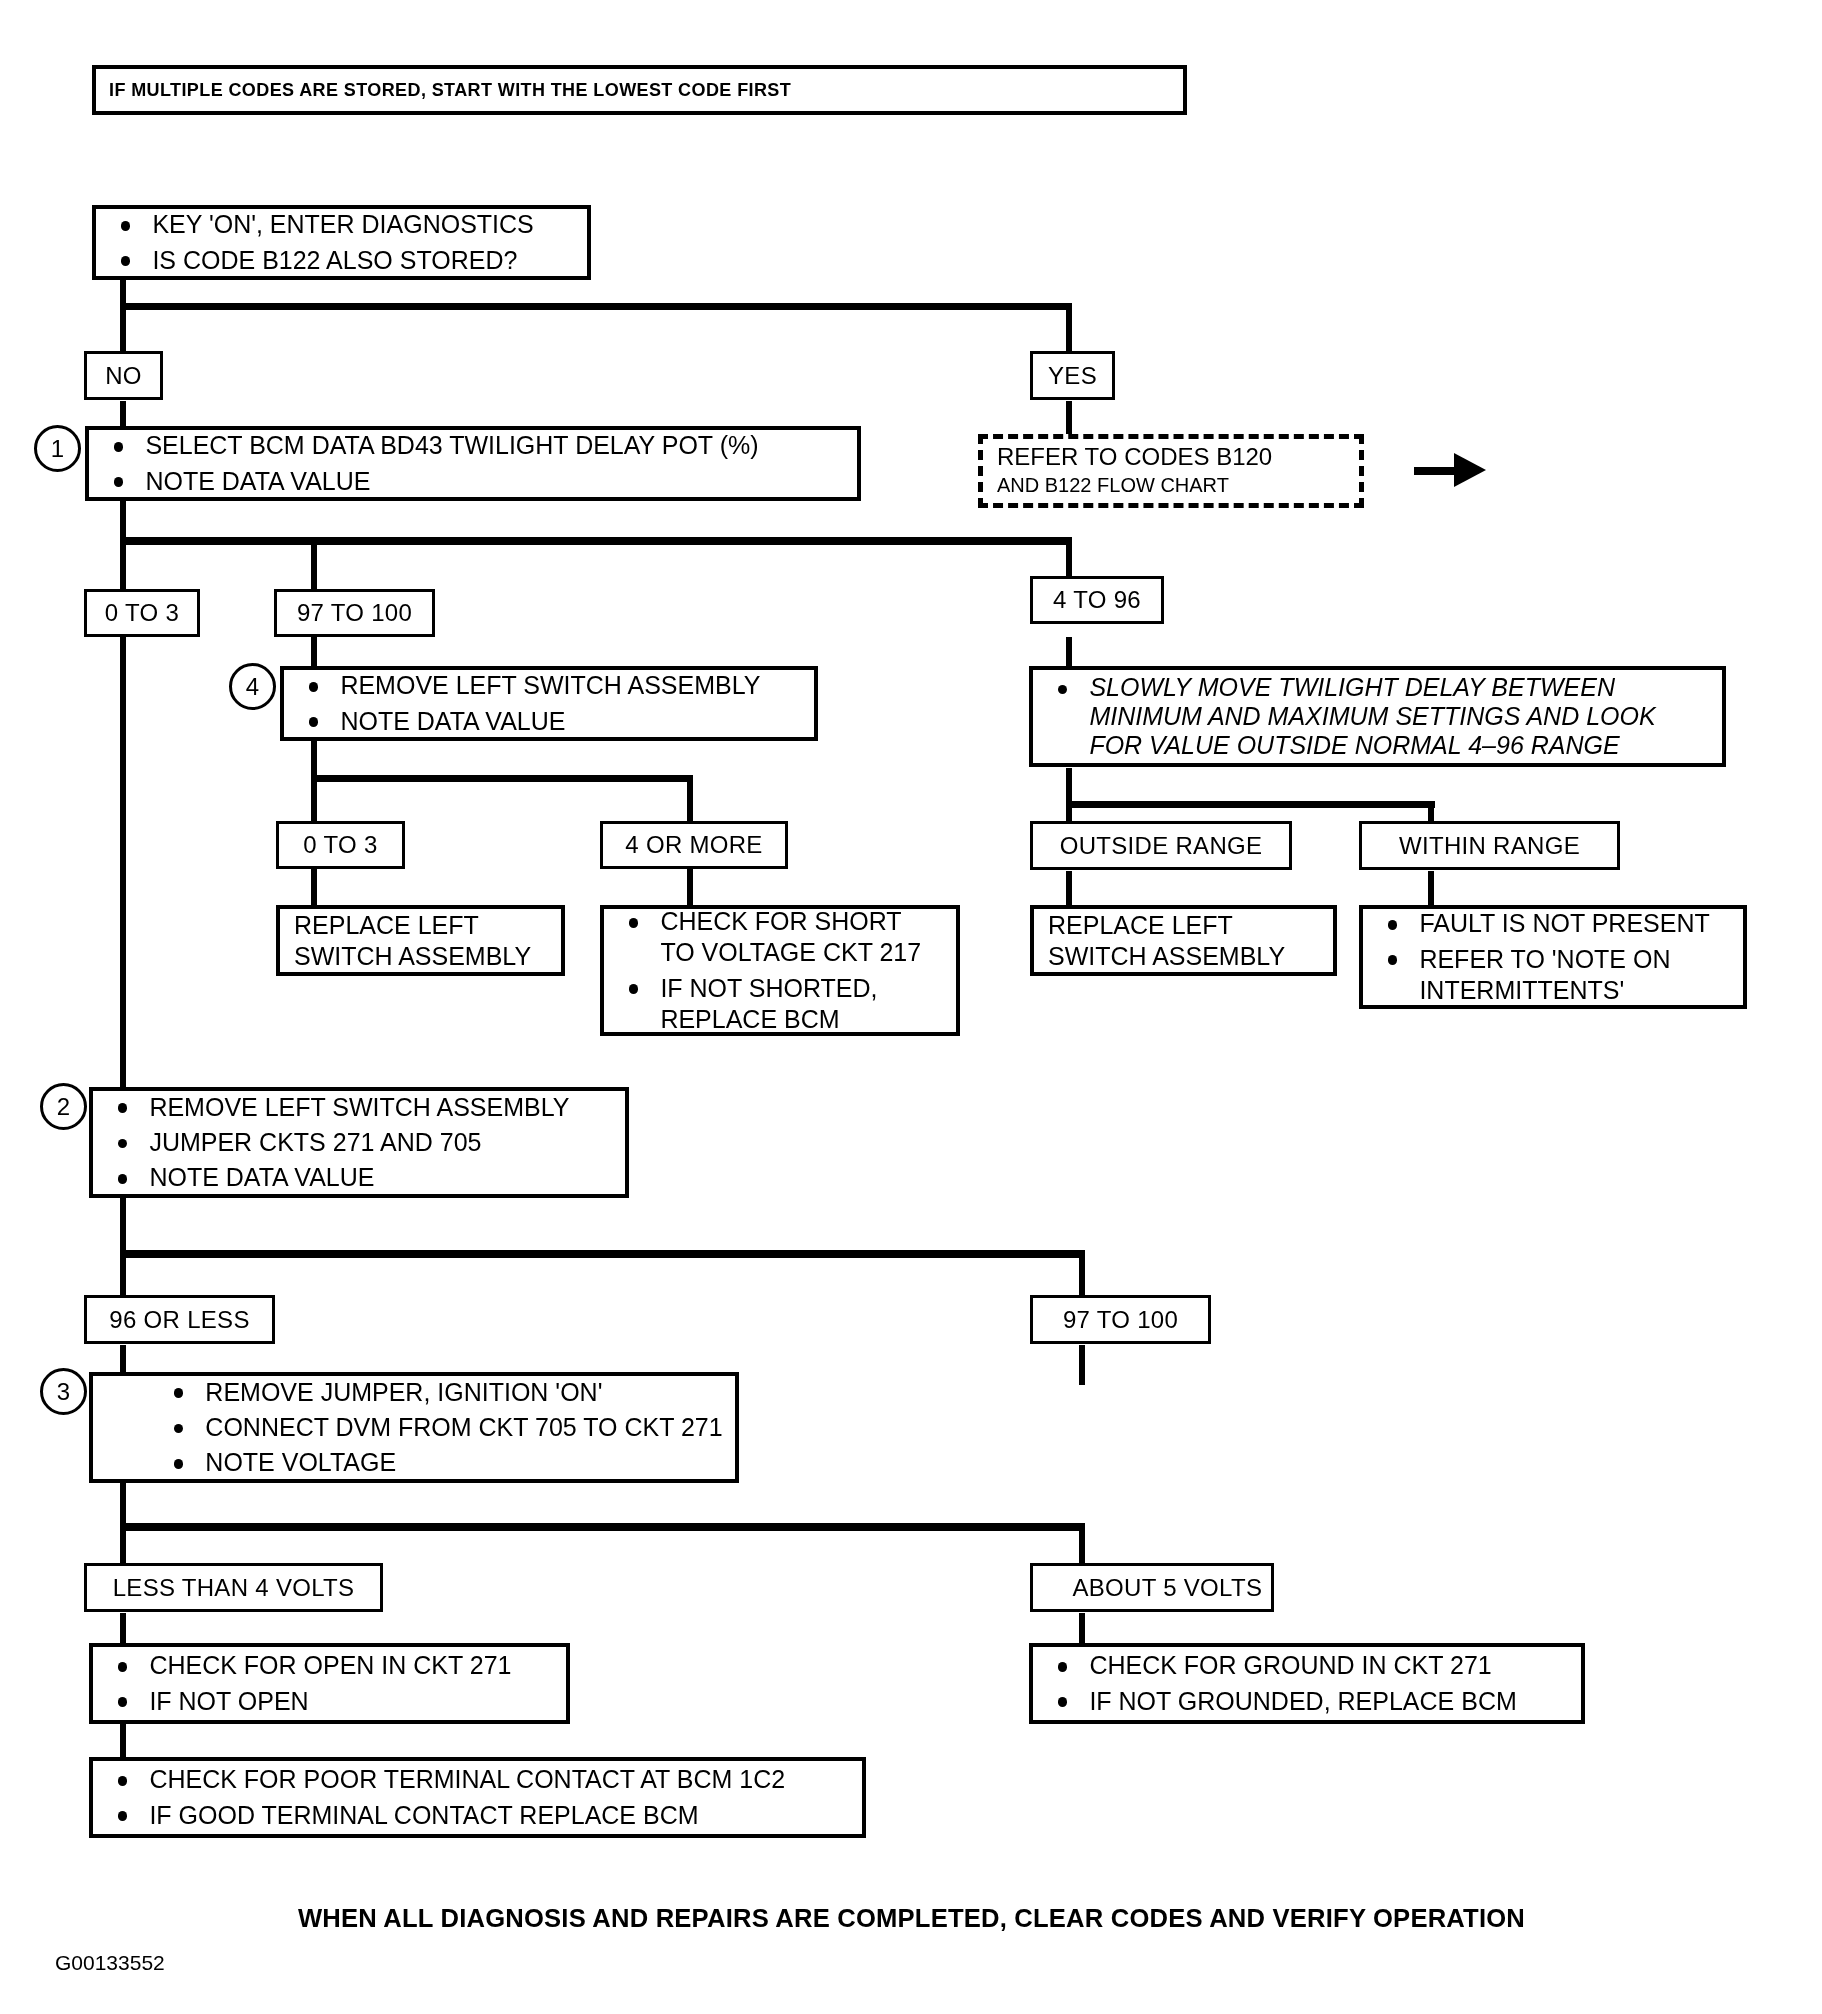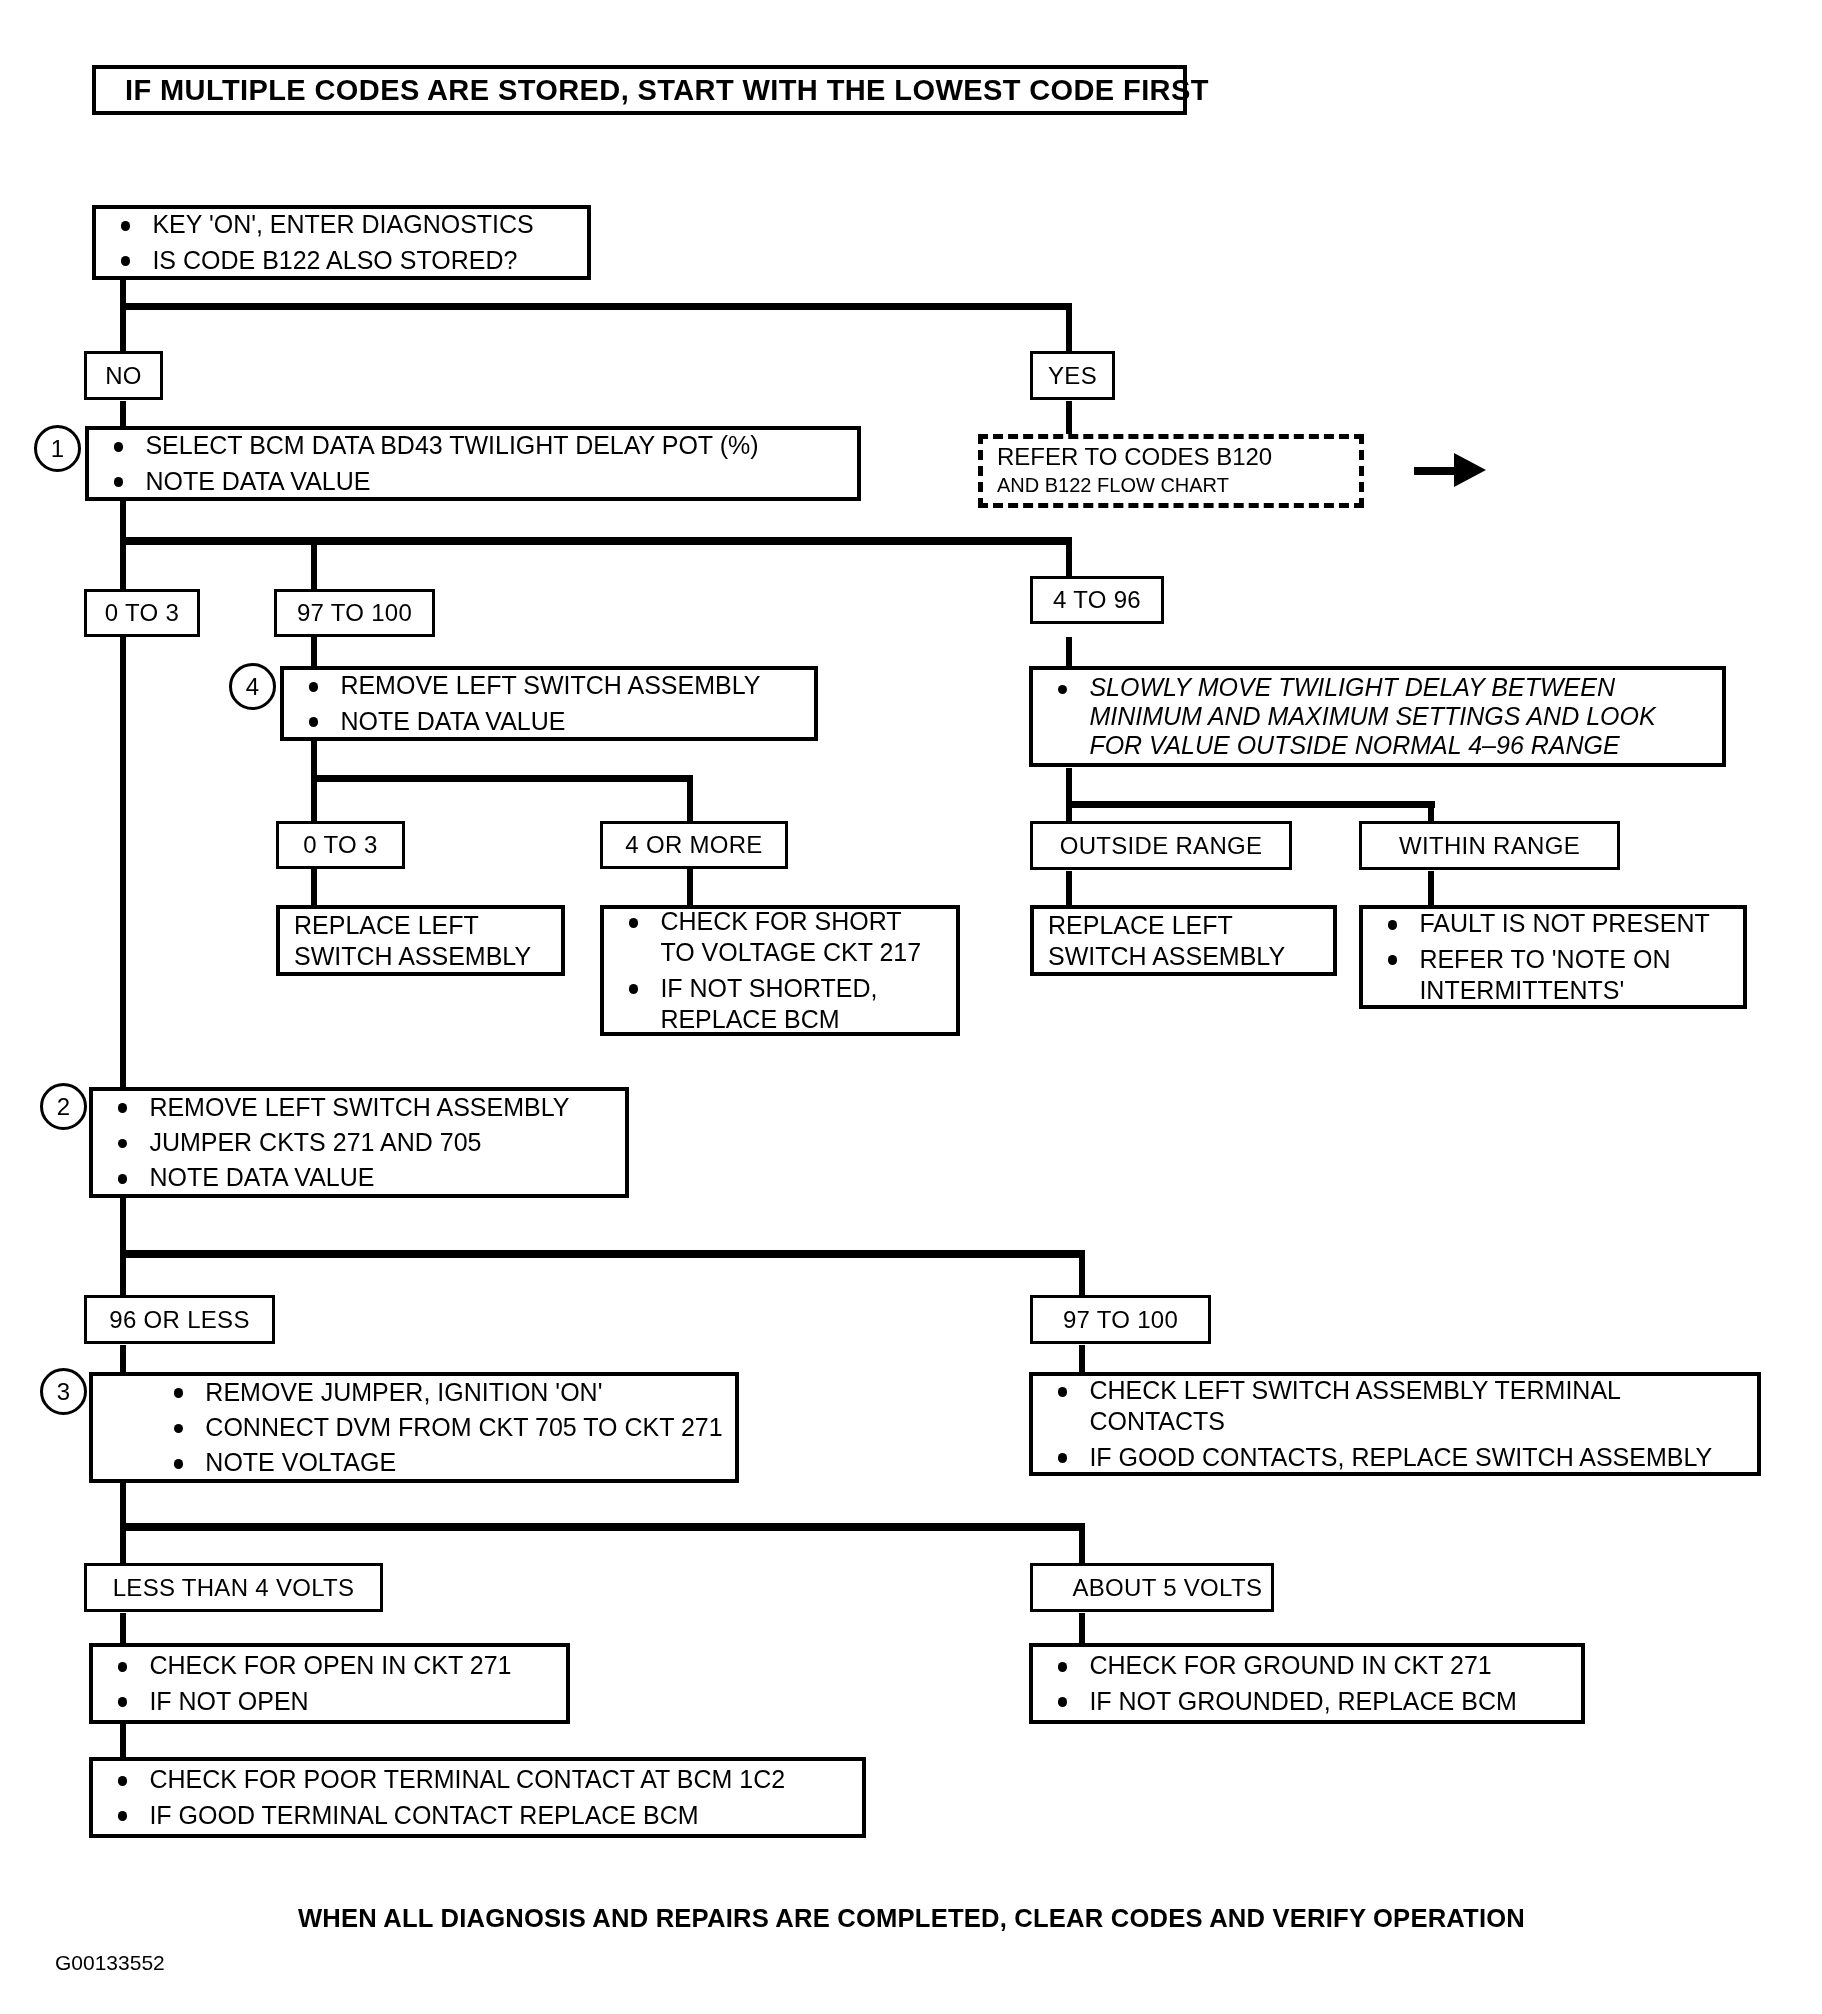--- a/index.html
+++ b/index.html
@@ -89,24 +89,24 @@
     top: 65px;
     width: 1095px;
     height: 50px;
     box-sizing: border-box;
     border: 4.4px solid #000;
     background: #fff;
     display: flex;
     align-items: center;
   }
   #header-banner .htext {
-    font-size: 29px;
+    font-size: 18px;
     font-weight: bold;
     letter-spacing: 0.4px;
-    padding-left: 29px;
+    padding-left: 13px;
     white-space: nowrap;
   }
 
   
   .step-circle {
     position: absolute;
     width: 41px;
     height: 41px;
     border: 3.5px solid #000;
     border-radius: 50%;
@@ -324,27 +324,20 @@
     <span>3</span>
   </div>
   <div class="box" style="left:89px; top:1372px; width:650px; height:111px;align-items:flex-end;">
     <ul class="bullets">
       <li>REMOVE JUMPER, IGNITION 'ON'</li>
       <li>CONNECT DVM FROM CKT 705 TO CKT 271</li>
       <li>NOTE  VOLTAGE</li>
     </ul>
   </div>
 
-  <div class="box" style="left:1029px; top:1372px; width:732px; height:104px;">
-    <ul class="bullets">
-      <li>CHECK LEFT SWITCH ASSEMBLY TERMINAL
-CONTACTS</li>
-      <li>IF GOOD CONTACTS, REPLACE SWITCH ASSEMBLY</li>
-    </ul>
-  </div>
 
   <div class="ln" style="left:120px; top:1483px; width:6.2px; height:44px;"></div>
   <div class="ln" style="left:120px; top:1523px; width:965px; height:8px;"></div>
   <div class="ln" style="left:120px; top:1523px; width:6.2px; height:44px;"></div>
   <div class="ln" style="left:1079px; top:1523px; width:6.2px; height:44px;"></div>
 
   <div class="tag" style="left:84px; top:1563px; width:299px; height:49px;">
     <span>LESS THAN 4 VOLTS</span>
   </div>
   <div class="tag" style="left:1030px; top:1563px; width:244px; height:49px;justify-content:flex-end;">

